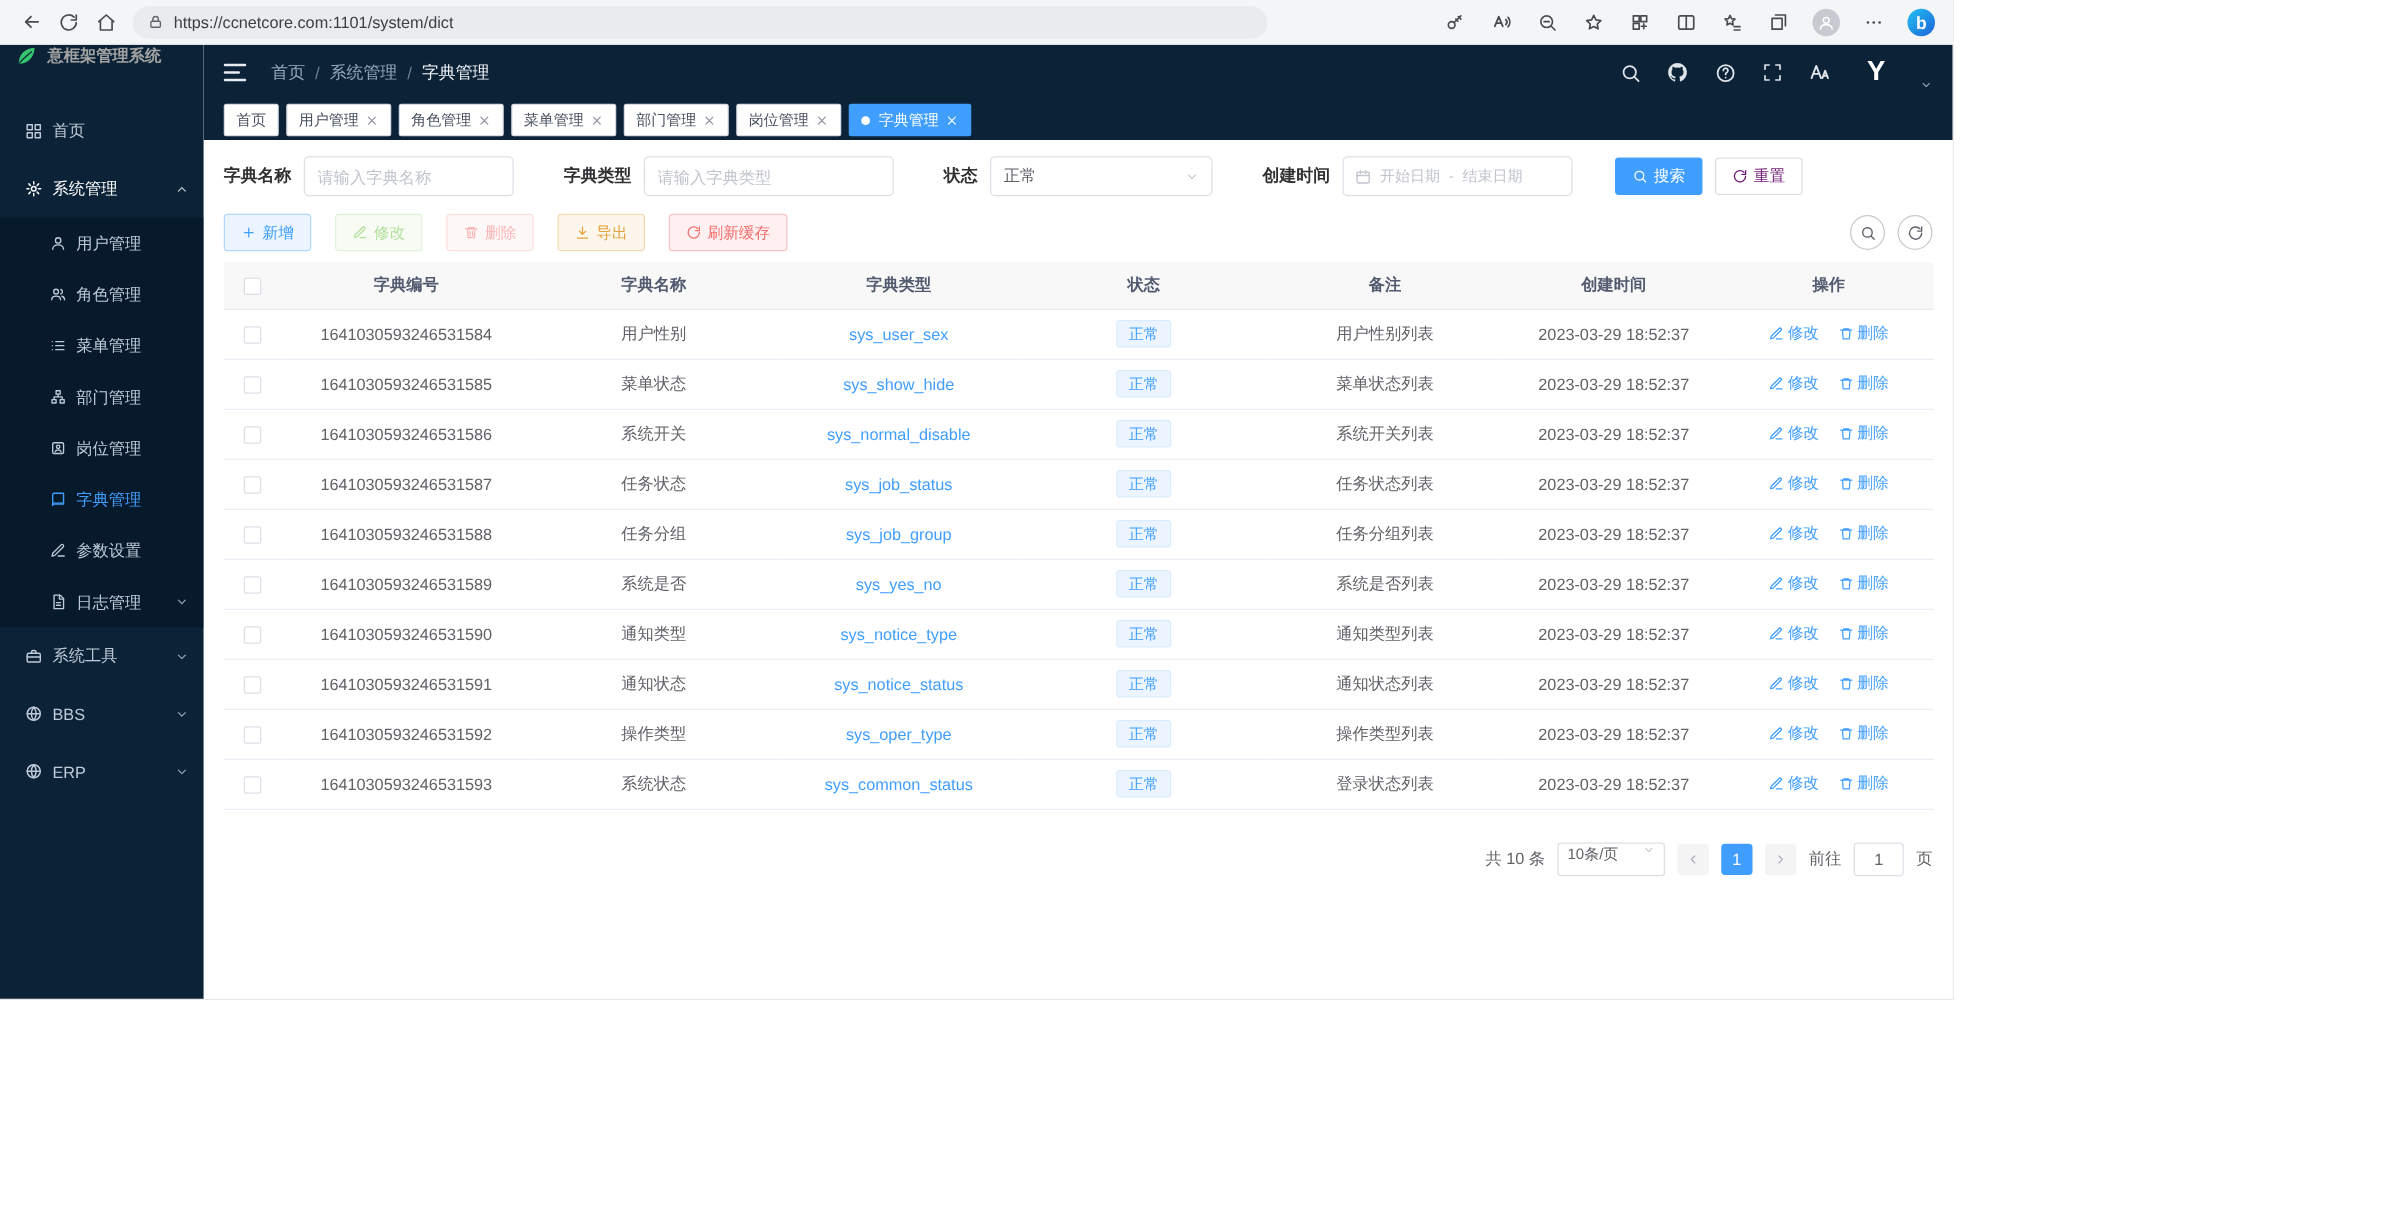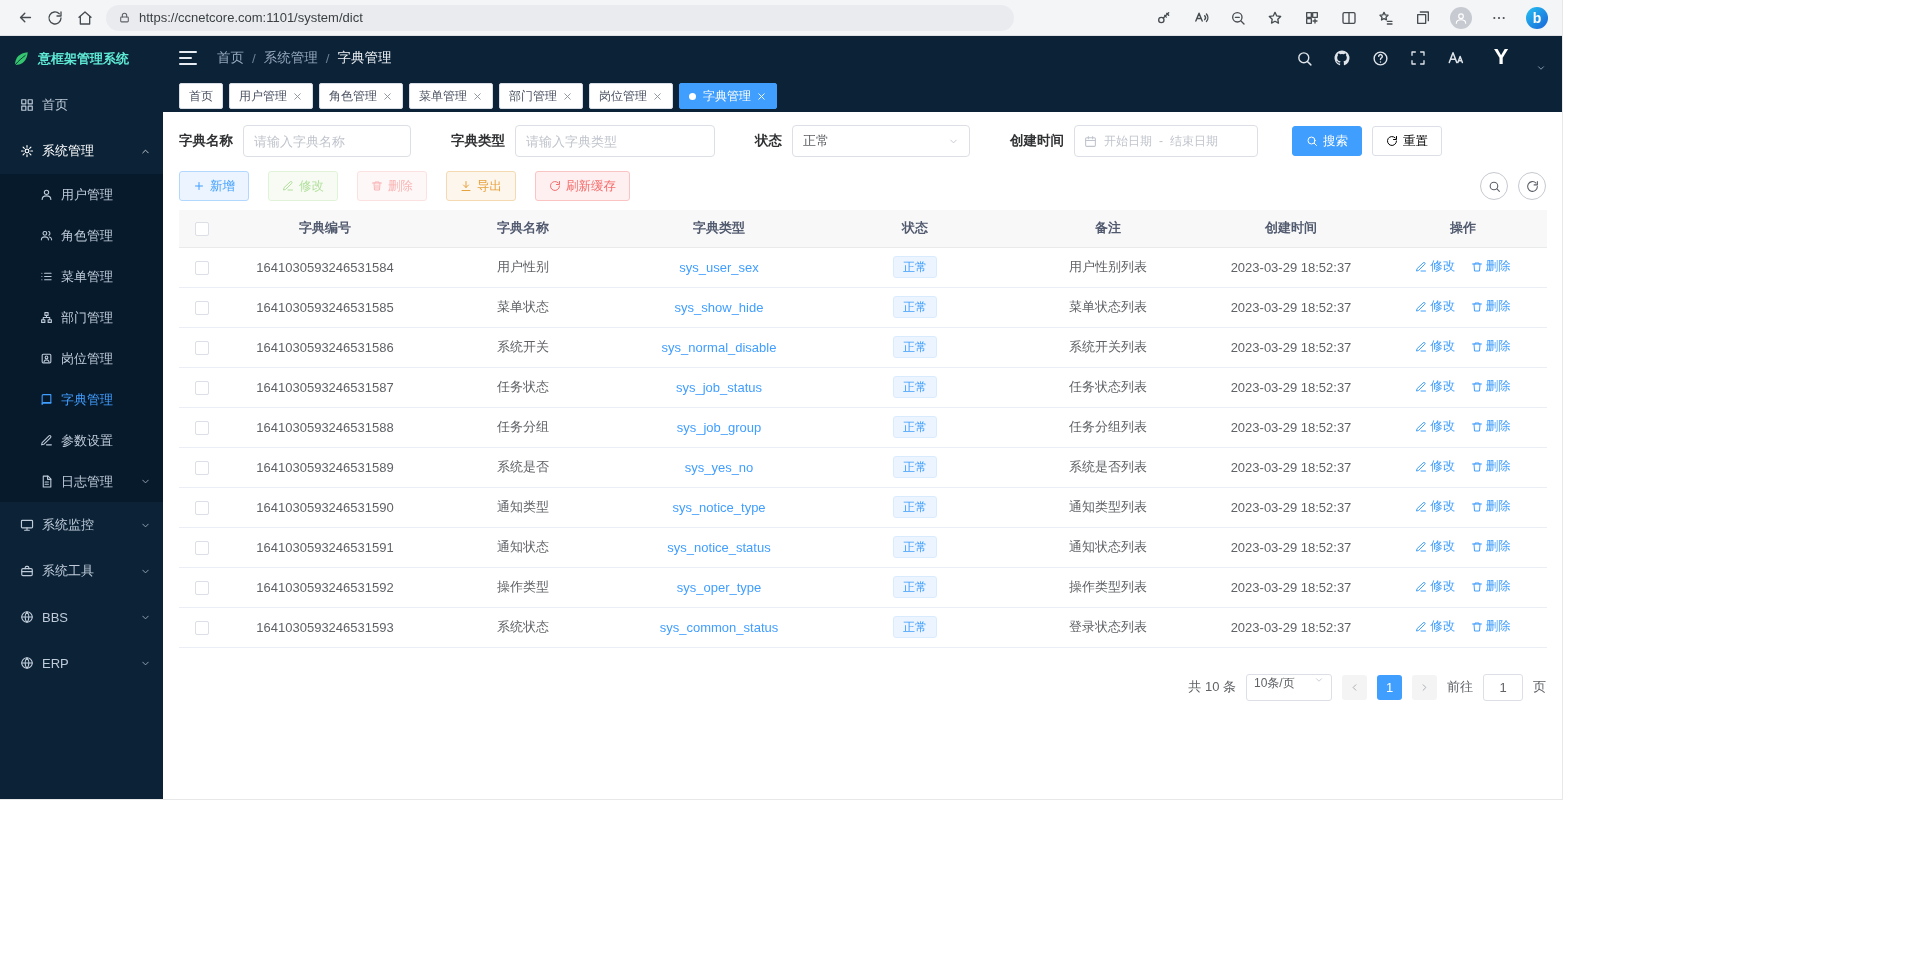--- a/index.html
+++ b/index.html
@@ -17,21 +17,21 @@
   .url-pill{flex:0 0 908px;height:26px;margin-left:6px;background:#e9ebef;border-radius:14px;display:flex;align-items:center;padding:0 12px;gap:8px;color:#5f6368;}
   .url-text{font-size:13px;color:#3c4043;white-space:nowrap;overflow:hidden;}
   .chrome-right{margin-left:auto;display:flex;align-items:center;gap:17px;color:#474c51;padding-right:4px;}
   .chrome-right .cri{width:20px;height:20px;display:flex;align-items:center;justify-content:center;}
   .avatar-circle{width:22px;height:22px;border-radius:50%;background:#c7cbd1;display:flex;align-items:center;justify-content:center;color:#fff;overflow:hidden;}
   .copilot{width:22px;height:22px;border-radius:50%;background:linear-gradient(135deg,#25c2f2,#1a63d8);color:#fff;font-weight:bold;font-size:14px;display:flex;align-items:center;justify-content:center;}
 
   
   .app{position:absolute;top:36px;left:0;right:0;bottom:0;display:flex;}
   .sidebar{width:163px;flex:none;background:#0b2237;color:#bfcbd9;display:flex;flex-direction:column;}
-  .logo{height:46px;display:flex;align-items:center;gap:8px;padding:0 12px;color:#5eead4;font-size:13px;font-weight:bold;white-space:nowrap;}
+  .logo{height:46px;display:flex;align-items:flex-start;gap:8px;padding:0 12px;color:#a3a3a3;font-size:13px;font-weight:bold;white-space:nowrap;}
   .menu{flex:1;overflow:hidden;font-size:13px;}
   .mi{display:flex;align-items:center;gap:8px;padding:0 12px 0 20px;cursor:pointer;}
   .mi.top{height:46px;}
   .mi .arrow{margin-left:auto;opacity:.8;}
   .submenu{background:#071a2c;}
   .submenu .mi{height:41px;padding-left:40px;}
   .mi.active{color:#409eff;}
   .mi.active-parent{color:#ffffff;}
 
   .main{flex:1;display:flex;flex-direction:column;background:#fff;min-width:0;}
@@ -63,21 +63,21 @@
   .f-label{font-size:13.5px;font-weight:bold;color:#303133;margin-right:10px;}
   .f-group{display:flex;align-items:center;margin-right:40px;}
   .t-input{height:32px;border:1px solid #dcdfe6;border-radius:4px;padding:0 10px;font-size:13px;color:#606266;background:#fff;}
   .t-input::placeholder{color:#c0c4cc;}
   .select-box{height:32px;border:1px solid #dcdfe6;border-radius:4px;background:#fff;display:flex;align-items:center;justify-content:space-between;padding:0 10px;font-size:13px;color:#606266;cursor:pointer;}
   .select-box .car{color:#c0c4cc;}
   .date-box{height:32px;border:1px solid #dcdfe6;border-radius:4px;background:#fff;display:flex;align-items:center;gap:7px;padding:0 9px;font-size:12px;color:#c0c4cc;cursor:text;}
   .date-box .cal{color:#c0c4cc;}
   .btn{height:30px;display:inline-flex;align-items:center;gap:5px;padding:0 13px;font-size:12.5px;border-radius:3px;border:1px solid transparent;white-space:nowrap;}
   .btn-primary{background:#409eff;border-color:#409eff;color:#fff;}
-  .btn-plain{background:#fff;border-color:#dcdfe6;color:#000000;}
+  .btn-plain{background:#fff;border-color:#dcdfe6;color:#701a75;}
   .btn-blue{background:#ecf5ff;border-color:#b3d8ff;color:#409eff;}
   .btn-green{background:#f0f9eb;border-color:#c2e7b0;color:#67c23a;}
   .btn-red{background:#fef0f0;border-color:#fbc4c4;color:#f56c6c;}
   .btn-orange{background:#fdf6ec;border-color:#f5dab1;color:#e6a23c;}
   .btn.disabled{opacity:.5;cursor:not-allowed;}
   .btn .bic{width:12px;height:12px;}
 
   .toolbar-row{margin-top:14px;display:flex;align-items:center;gap:19px;}
   .tool-circles{margin-left:auto;display:flex;align-items:center;gap:10px;}
   .circle-btn{width:28px;height:28px;border-radius:50%;border:1px solid #c6c9cf;display:flex;align-items:center;justify-content:center;color:#5a5e66;background:#fff;}
@@ -279,30 +279,20 @@
                 <path d="M14 2v6h6M9.5 13h6M9.5 17h6"></path>
               </svg>
             <span>日志管理</span>
             <svg class="ic arrow" width="11" height="11" viewBox="0 0 24 24">
                 <path d="M6 9l6 6 6-6"></path>
               </svg>
           </div>
         </div>
         <div class="mi top">
           <svg class="ic" width="14" height="14" viewBox="0 0 24 24">
-              <rect x="2.5" y="4" width="19" height="13" rx="1.5"></rect>
-              <path d="M8 21h8M12 17v4"></path>
-            </svg>
-          <span>系统监控</span>
-          <svg class="ic arrow" width="11" height="11" viewBox="0 0 24 24">
-              <path d="M6 9l6 6 6-6"></path>
-            </svg>
-        </div>
-        <div class="mi top">
-          <svg class="ic" width="14" height="14" viewBox="0 0 24 24">
               <rect x="3" y="8" width="18" height="12" rx="2"></rect>
               <path d="M9 8V6a2 2 0 0 1 2-2h2a2 2 0 0 1 2 2v2M3 13h18"></path>
             </svg>
           <span>系统工具</span>
           <svg class="ic arrow" width="11" height="11" viewBox="0 0 24 24">
               <path d="M6 9l6 6 6-6"></path>
             </svg>
         </div>
         <div class="mi top">
           <svg class="ic" width="14" height="14" viewBox="0 0 24 24">

